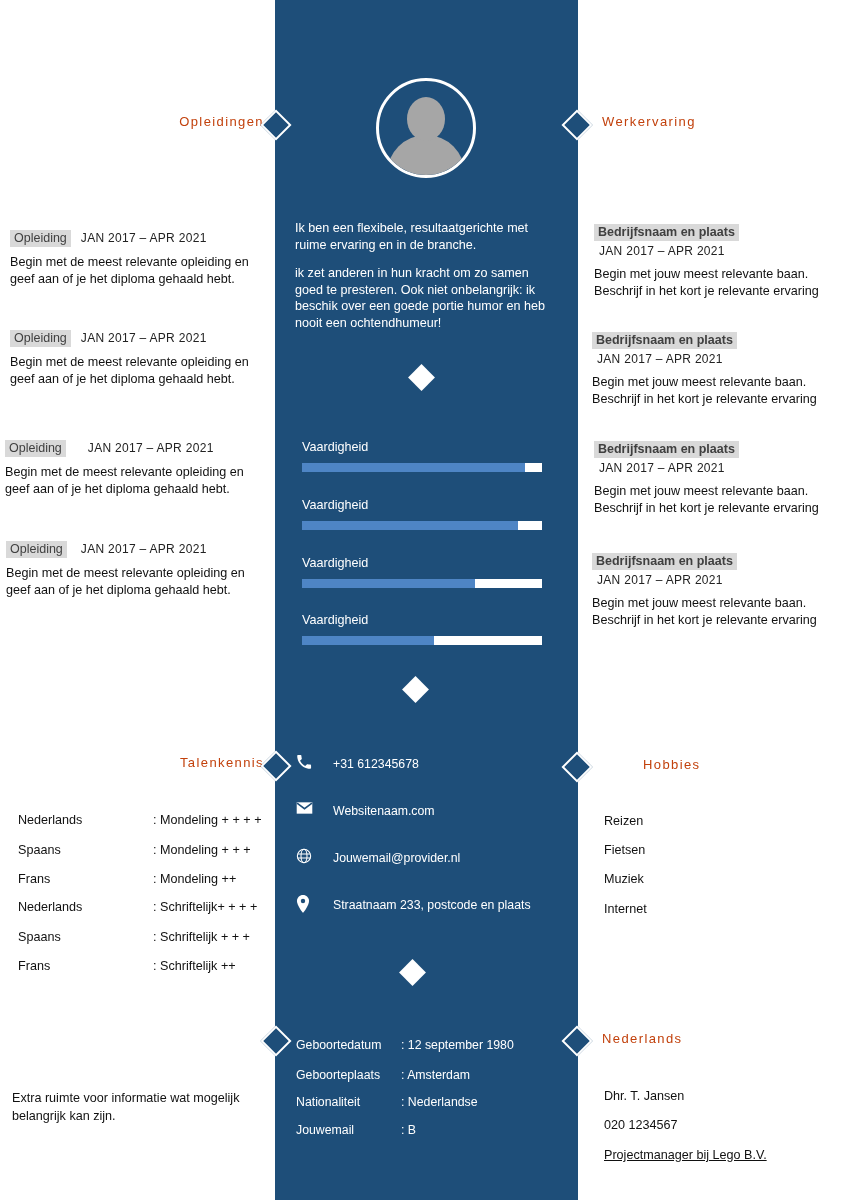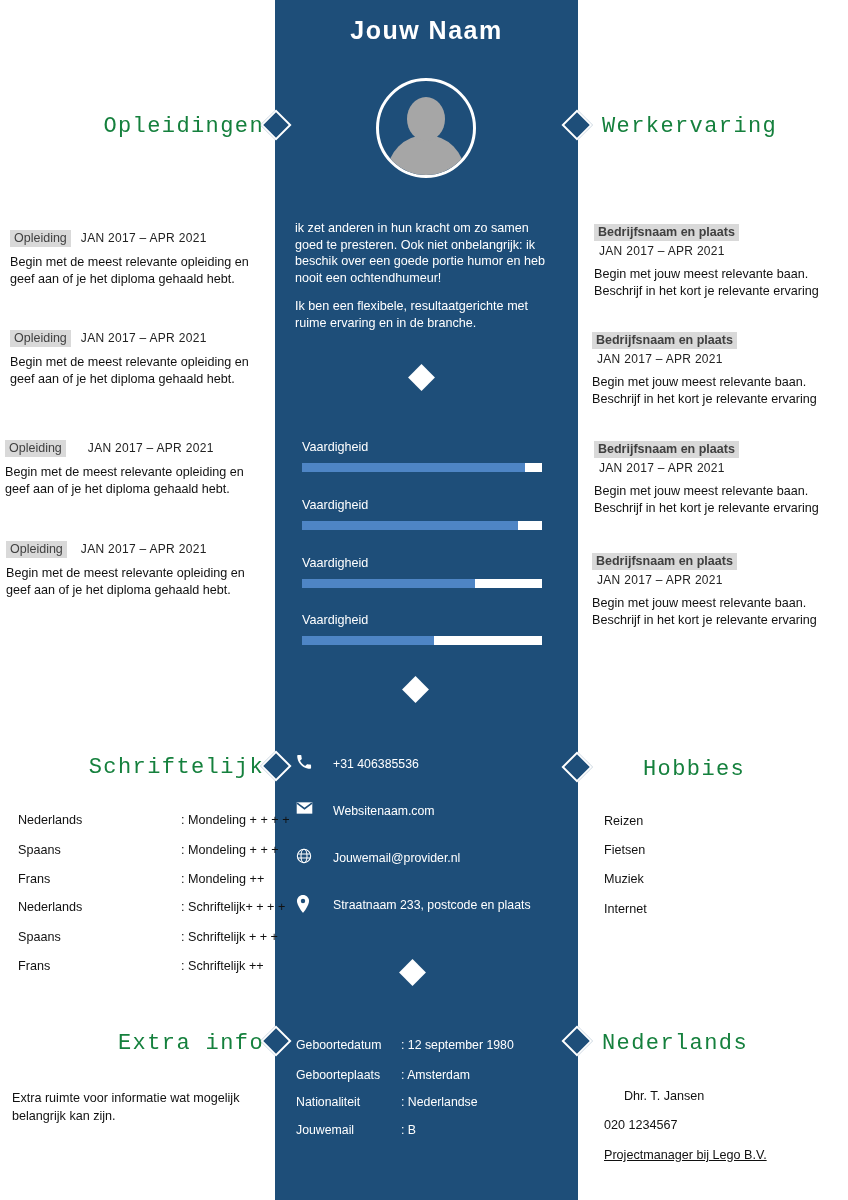--- a/index.html
+++ b/index.html
@@ -42,23 +42,22 @@
     width:78px; height:70px; background:#a6a6a6;
     border-radius:40px 40px 0 0;
   }
   .avatar-head{
     position:absolute; left:50%; top:16px; transform:translateX(-50%);
     width:38px; height:44px; background:#a6a6a6; border-radius:50%;
   }
 
   
   .sec-head{
-    position:absolute; font-size:22px; color:#15803d; letter-spacing:1.4px;
+    position:absolute; font-size:13px; color:#c2410c; letter-spacing:1.4px;
     font-weight:400;
-    font-family:Liberation Mono, monospace;
   }
   .sec-head.left{ text-align:right; }
   .sec-head.right{ text-align:left; }
 
   
   .diamond-edge{
     position:absolute; width:22px; height:22px; background:#1e4e79;
     border:2px solid #ffffff; transform:rotate(45deg);
   }
   
@@ -91,21 +90,21 @@
 
   
   .skill{ position:absolute; left:302px; width:240px; }
   .skill .lbl{ color:#ffffff; font-size:12.6px; margin-bottom:9px; }
   .skill .track{ width:240px; height:9px; background:#ffffff; }
   .skill .fill{ height:9px; background:#4e85c5; }
 
   
   .lang-row{ position:absolute; font-size:12.6px; color:#111; }
   .lang-row .name{ position:absolute; left:0; width:110px; }
-  .lang-row .val{ position:absolute; left:135px; width:160px;margin-left:28px; }
+  .lang-row .val{ position:absolute; left:135px; width:160px; }
 
   
   .contact{ position:absolute; left:296px; width:270px; color:#ffffff; font-size:12.3px; }
   .contact .ico{ position:absolute; left:0; top:-3px; width:20px; height:18px; }
   .contact .txt{ position:absolute; left:37px; top:0; }
 
   
   .hobby{ position:absolute; left:604px; font-size:12.6px; color:#111; }
 
   
@@ -118,48 +117,46 @@
     font-size:12.6px; line-height:18px; color:#111; }
   .ref-line{ position:absolute; left:604px; font-size:12.6px; color:#111; }
 </style>
 </head>
 <body>
 
 <div id="page">
 
   <div class="center-panel"></div>
 
-  <div class="name-title">Jouw Naam</div>
 
   <div class="avatar-wrap">
     <div class="avatar-body"></div>
     <div class="avatar-head"></div>
   </div>
 
   <div class="sec-head left" style="left:14px; top:114px; width:250px;">Opleidingen</div>
   <div class="diamond-edge" style="left:265px; top:114px;"></div>
 
   <div class="diamond-edge" style="left:566px; top:114px;"></div>
   <div class="sec-head right" style="left:602px; top:114px; width:240px;">Werkervaring</div>
 
-  <div class="sec-head left" style="left:14px; top:755px; width:250px;">Schriftelijk</div>
+  <div class="sec-head left" style="left:14px; top:755px; width:250px;">Talenkennis</div>
   <div class="diamond-edge" style="left:265px; top:755px;"></div>
 
   <div class="diamond-edge" style="left:566px; top:756px;"></div>
   <div class="sec-head right" style="left:602px; top:757px; width:240px;margin-left:41px;">Hobbies</div>
 
-  <div class="sec-head left" style="left:14px; top:1031px; width:250px;">Extra info</div>
   <div class="diamond-edge" style="left:265px; top:1030px;"></div>
 
   <div class="diamond-edge" style="left:566px; top:1030px;"></div>
   <div class="sec-head right" style="left:602px; top:1031px; width:240px;">Nederlands</div>
 
   <div class="profile">
+    <p>Ik ben een flexibele, resultaatgerichte met ruime ervaring en in de branche.</p>
     <p>ik zet anderen in hun kracht om zo samen goed te presteren. Ook niet onbelangrijk: ik beschik over een goede portie humor en heb nooit een ochtendhumeur!</p>
-    <p>Ik ben een flexibele, resultaatgerichte met ruime ervaring en in de branche.</p>
   </div>
 
   <div class="diamond-white" style="left:412px; top:368px;"></div>
   <div class="diamond-white" style="left:406px; top:680px;"></div>
   <div class="diamond-white" style="left:403px; top:963px;"></div>
 
   <div class="entry" style="left:10px; top:228px; width:258px;">
     <span class="title">Opleiding</span><span class="date">JAN 2017 – APR 2021</span>
     <div class="desc">Begin met de meest relevante opleiding en geef aan of je het diploma gehaald hebt.</div>
   </div>
@@ -252,21 +249,21 @@
     <span class="name">Frans</span>
     <span class="val">: Schriftelijk ++</span>
   </div>
 
   <div class="contact" style="top:757px;">
     <span class="ico">
       <svg width="16" height="16" viewBox="0 0 24 24" fill="#ffffff">
         <path d="M6.6 10.8c1.6 3.1 4.1 5.6 7.2 7.2l2.4-2.4c.3-.3.8-.4 1.2-.3 1.2.4 2.6.6 4 .6.7 0 1.2.6 1.2 1.2V21c0 .7-.6 1.2-1.2 1.2C10.6 22.2 1.8 13.4 1.8 2.6 1.8 1.9 2.4 1.4 3 1.4h3.9c.7 0 1.2.5 1.2 1.2 0 1.4.2 2.7.6 4 .1.4 0 .9-.3 1.2l-2.4 2.4z"></path>
       </svg>
     </span>
-    <span class="txt">+31 406385536</span>
+    <span class="txt">+31 612345678</span>
   </div>
 
   <div class="contact" style="top:804px;">
     <span class="ico">
       <svg width="17" height="14" viewBox="0 0 24 18" fill="none" stroke="#ffffff" stroke-width="2">
         <rect x="1" y="1" width="22" height="16" fill="#ffffff" stroke="none"></rect>
         <path d="M1.5 2 L12 10 L22.5 2" stroke="#1e4e79" stroke-width="2.2" fill="none"></path>
       </svg>
     </span>
     <span class="txt">Websitenaam.com</span>
@@ -310,17 +307,17 @@
     <span class="k">Nationaliteit</span>
     <span class="v">: Nederlandse</span>
   </div>
   <div class="pd-row" style="top:1123px; width:260px;">
     <span class="k">Jouwemail</span>
     <span class="v">: B</span>
   </div>
 
   <div class="extra-text">Extra ruimte voor informatie wat mogelijk belangrijk kan zijn.</div>
 
-  <div class="ref-line" style="top:1089px;margin-left:20px;">Dhr. T. Jansen</div>
+  <div class="ref-line" style="top:1089px;">Dhr. T. Jansen</div>
   <div class="ref-line" style="top:1118px;">020 1234567</div>
   <div class="ref-line" style="top:1148px;text-decoration:underline;">Projectmanager bij Lego B.V.</div>
 
 </div>
 
 </body></html>

